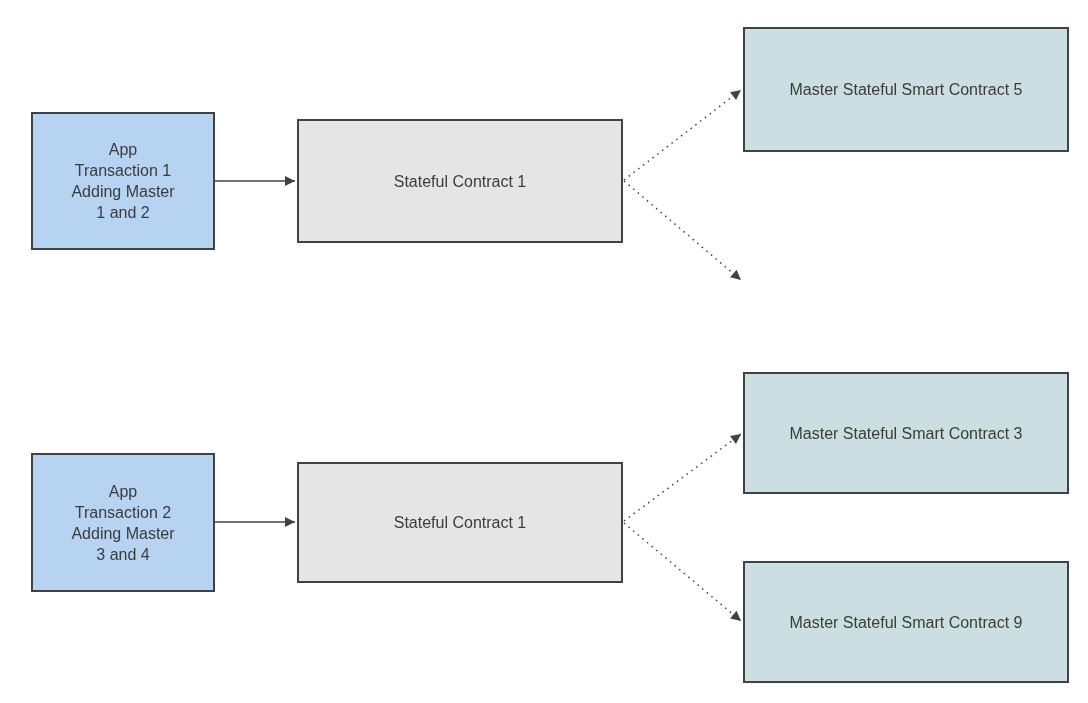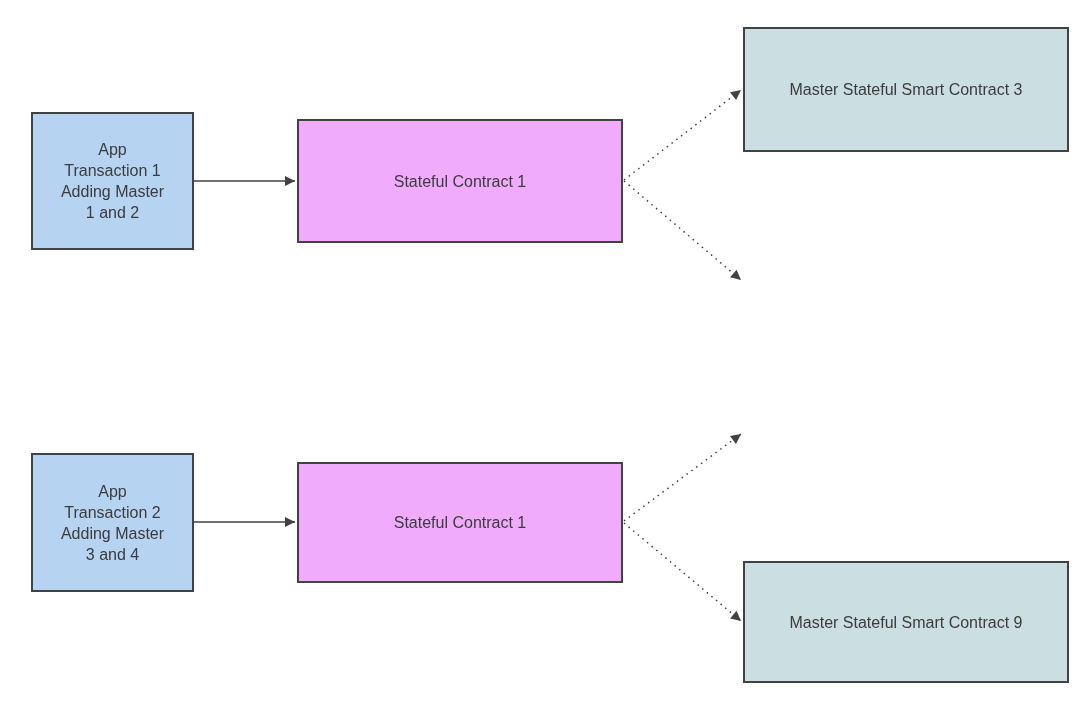--- a/index.html
+++ b/index.html
@@ -34,26 +34,26 @@
     color: #3c3c3c;
     font-size: 16px;
     line-height: 21px;
   }
   .node .node-label {
     white-space: pre-line;
   }
   .node-app {
     background: #b6d3f2;
     left: 31px;
-    width: 163px;
+    width: 184px;
   }
   #node-app1 { top: 112px; height: 138px; }
   #node-app2 { top: 453px; height: 139px; }
   .node-stateful {
-    background: #f0abfc;
+    background: #e5e5e5;
     left: 297px;
     width: 326px;
   }
   #node-stateful1 { top: 119px; height: 124px; }
   #node-stateful2 { top: 462px; height: 121px; }
   .node-master {
     background: #cbdee1;
     left: 743px;
     width: 326px;
   }
@@ -111,22 +111,25 @@
 
   <div class="node node-stateful" id="node-stateful1">
     <span class="node-label">Stateful Contract 1</span>
   </div>
 
   <div class="node node-stateful" id="node-stateful2">
     <span class="node-label">Stateful Contract 1</span>
   </div>
 
   <div class="node node-master" id="node-master1">
-    <span class="node-label">Master Stateful Smart Contract 3</span>
+    <span class="node-label">Master Stateful Smart Contract 5</span>
   </div>
 
 
+  <div class="node node-master" id="node-master3">
+    <span class="node-label">Master Stateful Smart Contract 3</span>
+  </div>
 
   <div class="node node-master" id="node-master4">
     <span class="node-label">Master Stateful Smart Contract 9</span>
   </div>
 
 </div>
 
 </body></html>

